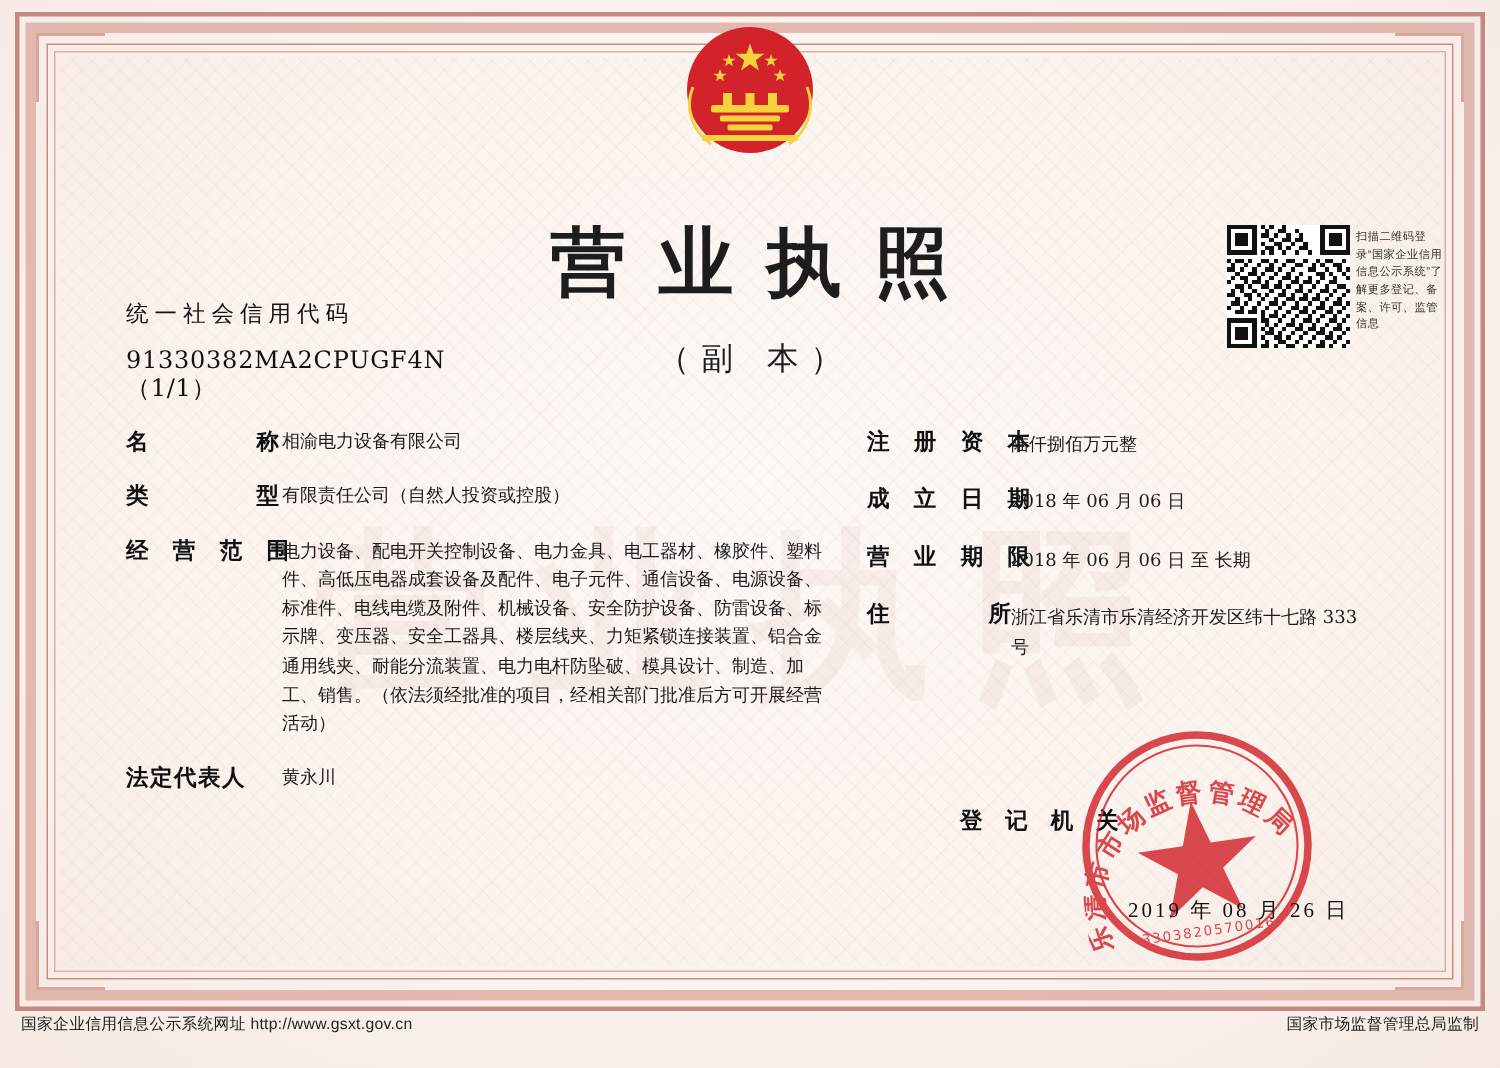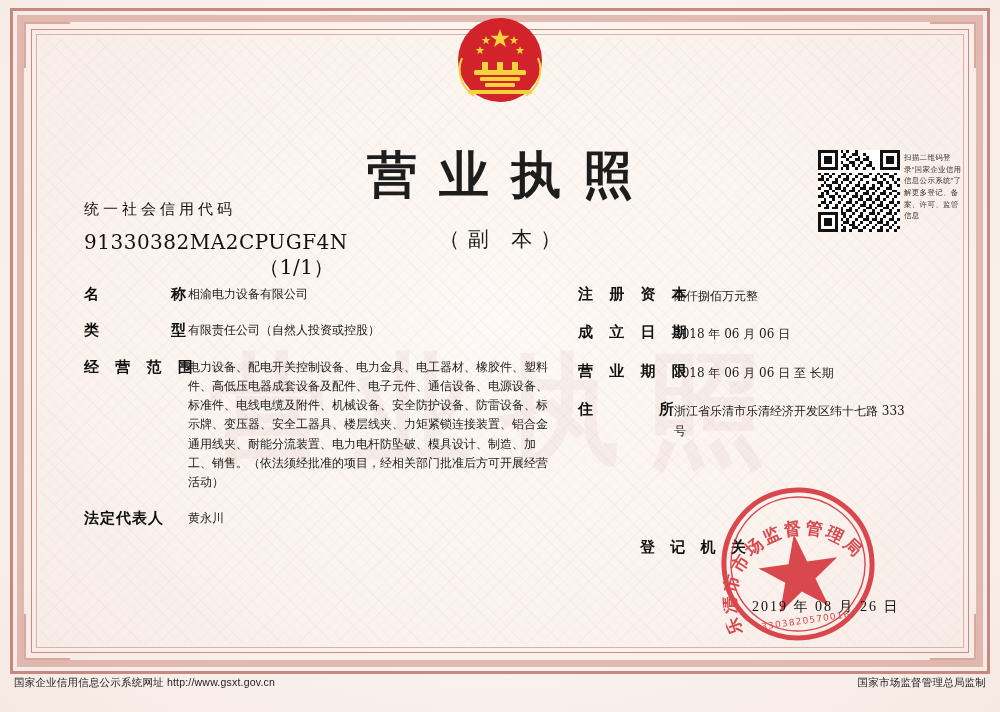--- a/index.html
+++ b/index.html
@@ -127,25 +127,24 @@
   }
   .credit-label {
     font-size: 15px;
     letter-spacing: 4px;
     color: #111;
     font-family: "DejaVu Serif", "Liberation Serif", serif;
     margin-top: 37px;
   }
   .credit-value {
     margin-top: 11px;
-    font-size: 20px;
+    font-size: 16px;
     font-family: "DejaVu Serif", "Liberation Serif", serif;
     letter-spacing: .5px;
     color: #111;
-    text-align: right;
   }
 
   
   .qr-wrap {
     position: absolute;
     right: 100px;
     top: 150px;
     width: 82px;
     height: 82px;
   }

